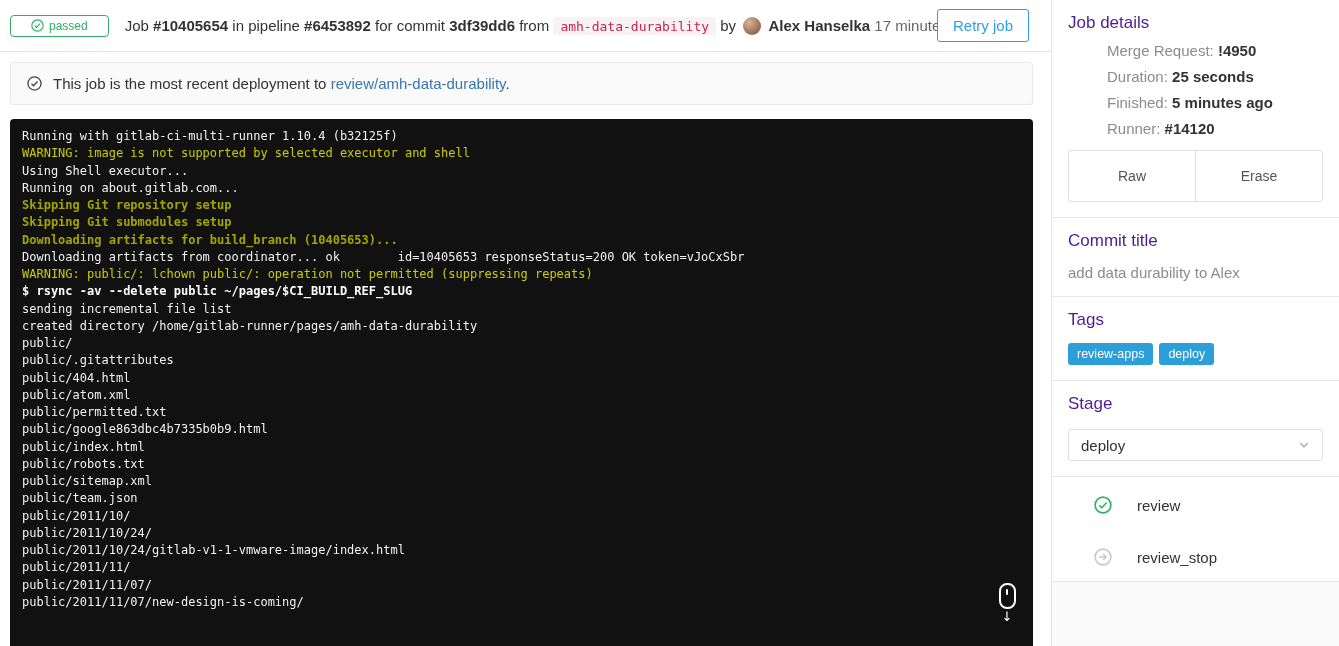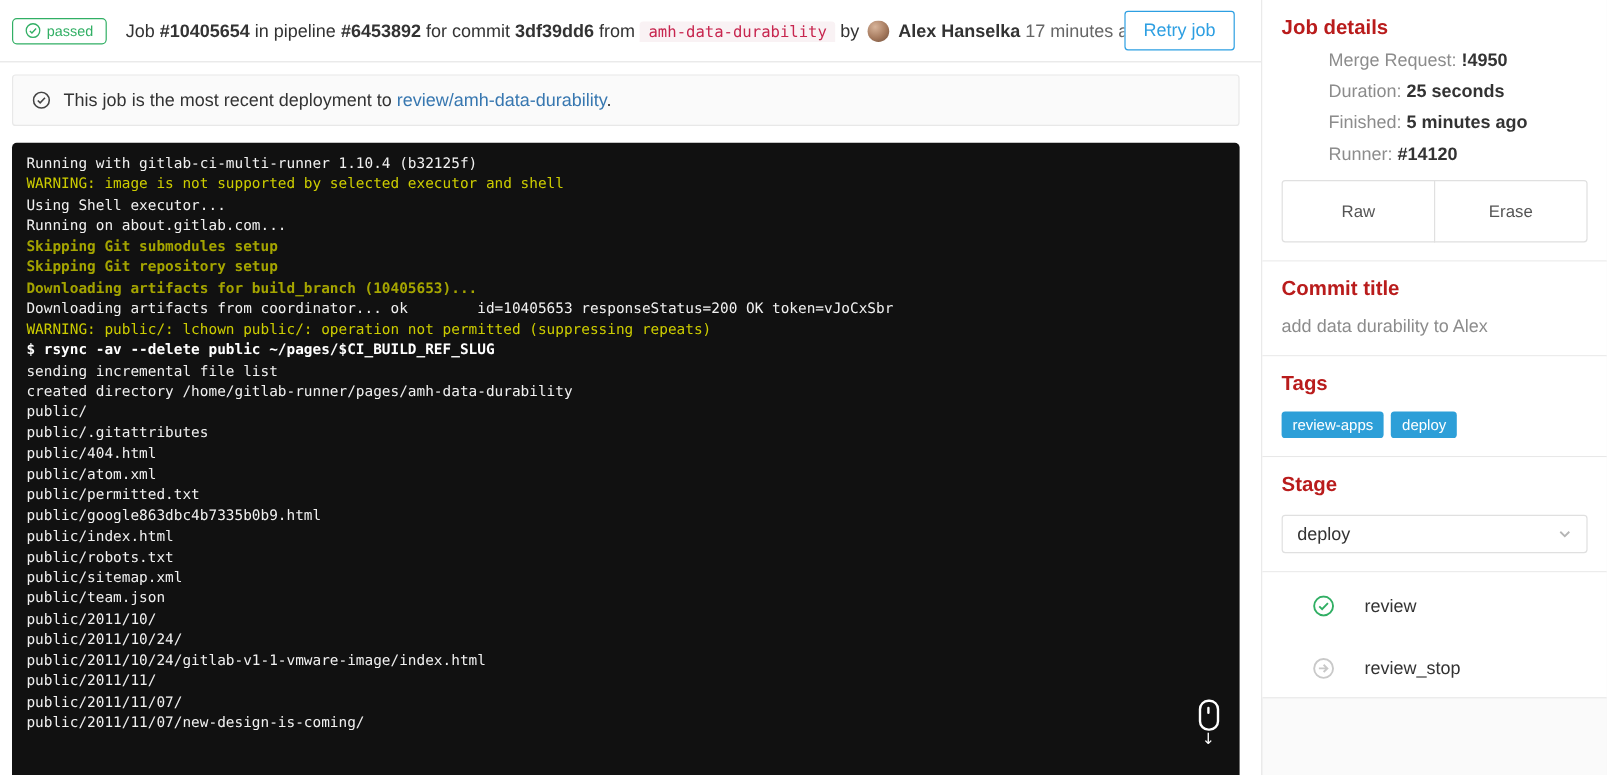--- a/index.html
+++ b/index.html
@@ -7,21 +7,21 @@
               font-family:"Liberation Sans", sans-serif; color:#333; }
   .layout { display:flex; height:100%; }
 
   
   .main { flex:1; min-width:0; display:flex; flex-direction:column; }
 
   .build-header { height:52px; flex:0 0 52px; border-bottom:1px solid #e5e5e5;
                   display:flex; align-items:center; padding:0 22px 0 10px; }
   .status-badge { display:inline-flex; align-items:center; gap:5px;
                   border:1px solid var(--success-green); color:var(--success-green);
-                  border-radius:4px; padding:3px 10px; font-size:12px; background:#fff; cursor:pointer; }
+                  border-radius:4px; padding:3px 20px; font-size:12px; background:#fff; cursor:pointer; }
   .status-badge svg { width:13px; height:13px; display:block; }
   .header-sentence { margin-left:16px; flex:1; font-size:15px; color:#333; white-space:nowrap; overflow:hidden; }
   .b { font-weight:700; }
   .muted { color:#666; }
   .ref-badge { font-family:"DejaVu Sans Mono", monospace; font-size:13px;
                color:var(--branch-red); background:var(--branch-bg);
                padding:2px 7px; border-radius:3px; cursor:pointer; }
   .avatar { display:inline-block; width:18px; height:18px; border-radius:50%;
             background:radial-gradient(circle at 35% 30%, #d8b49a 0%, #a57a5e 55%, #6f4c38 100%);
             vertical-align:-4px; margin:0 3px; }
@@ -46,21 +46,21 @@
   .mouse-shape { width:17px; height:26px; border:2px solid #fff; border-radius:8px; margin:0 auto; position:relative; }
   .mouse-shape::after { content:""; position:absolute; top:4px; left:50%; margin-left:-1px;
                         width:2px; height:6px; background:#fff; border-radius:1px; }
   .scroll-arrow { color:#fff; font-size:13px; line-height:12px; margin-top:2px;
                   font-family:"DejaVu Sans", sans-serif; }
 
   
   .sidebar { width:288px; flex:0 0 288px; border-left:1px solid #e5e5e5; background:#fafafa;
              display:flex; flex-direction:column; }
   .sb-block { background:#fff; border-bottom:1px solid #e8e8e8; padding:13px 16px 15px; }
-  .sb-title { font-size:17px; color:#b91c1c; font-weight:700; }
+  .sb-title { font-size:17px; color:#4c1d95; font-weight:400; }
   .detail-row { margin-top:9px; font-size:15px; }
   .detail-label { color:#8c8c8c;margin-left:39px; }
   .detail-value { color:#333; font-weight:600; }
   .btn-group { display:flex; margin-top:13px; }
   .btn-group button { flex:1; padding:17px 0; background:#fff; border:1px solid #e0e0e0;
                       color:#555; font-size:14px; cursor:pointer; font-family:inherit; }
   .btn-group button:first-child { border-radius:3px 0 0 3px; }
   .btn-group button:last-child { border-radius:0 3px 3px 0; margin-left:-1px; }
   .commit-title-text { margin-top:13px; font-size:15px; color:#8c8c8c; }
   .tag-list { margin-top:13px; display:flex; gap:6px; }
@@ -127,23 +127,23 @@
     <div class="terminal">
 
         <div class="log-line plain">Running with gitlab-ci-multi-runner 1.10.4 (b32125f)</div>
 
         <div class="log-line warn">WARNING: image is not supported by selected executor and shell</div>
 
         <div class="log-line plain">Using Shell executor...</div>
 
         <div class="log-line plain">Running on about.gitlab.com...</div>
 
+        <div class="log-line section">Skipping Git repository setup</div>
+
         <div class="log-line section">Skipping Git submodules setup</div>
-
-        <div class="log-line section">Skipping Git repository setup</div>
 
         <div class="log-line section">Downloading artifacts for build_branch (10405653)...</div>
 
         <div class="log-line plain">Downloading artifacts from coordinator... ok        id=10405653 responseStatus=200 OK token=vJoCxSbr</div>
 
         <div class="log-line warn">WARNING: public/: lchown public/: operation not permitted (suppressing repeats)</div>
 
         <div class="log-line cmd">$ rsync -av --delete public ~/pages/$CI_BUILD_REF_SLUG</div>
 
         <div class="log-line plain">sending incremental file list</div>

